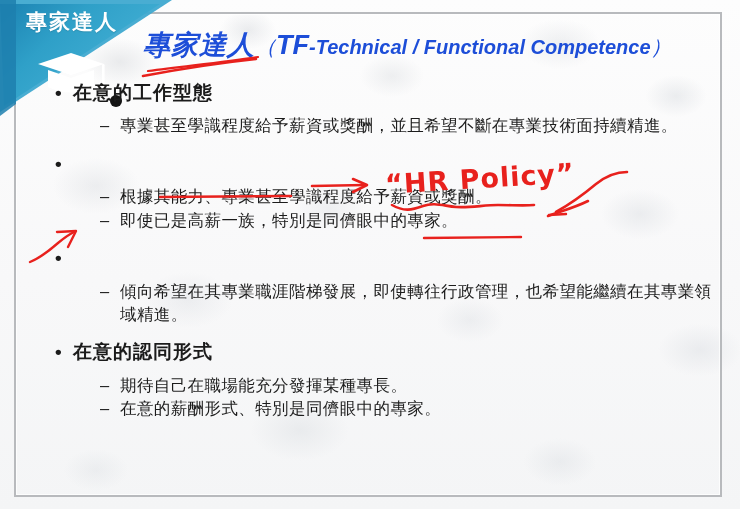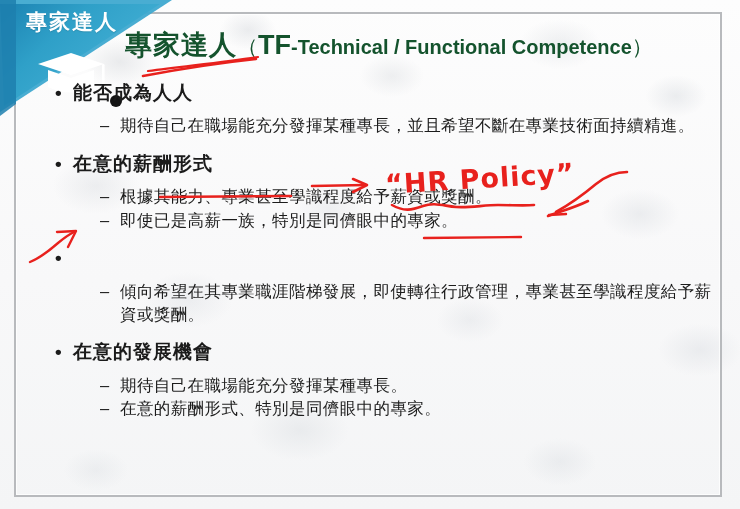--- a/index.html
+++ b/index.html
@@ -64,24 +64,25 @@
     color: #ffffff;
     font-size: 21px;
     font-weight: 700;
     letter-spacing: 2px;
     white-space: nowrap;
     text-shadow: 0 1px 1px rgba(0,0,0,0.12);
   }
   
   .title {
     position: absolute;
-    left: 125px;
+    left: 143px;
     top: 27px;
-    color: #14532d;
+    color: #1d4ed8;
     white-space: nowrap;
+    font-style: italic;
   }
   .title .zh {
     font-size: 27px;
     font-weight: 700;
     letter-spacing: 1px;
   }
   .title .paren {
     font-size: 21px;
     font-weight: 400;
   }
@@ -193,35 +194,34 @@
 
   <div class="title">
     <span class="zh">專家達人</span><span class="paren">（</span><span class="tf">TF</span><span class="en">-Technical / Functional Competence</span><span class="paren">）</span>
   </div>
 
   <div class="body-area">
 
     <div class="group">
       <div class="lvl1">
         <span class="dot">•</span>
-        <span class="txt">能否成為人人</span>
+        <span class="txt">在意的工作型態</span>
       </div>
       <div class="gap-a"></div>
       <div class="lvl2">
         <span class="dash">–</span>
-        <span class="txt">期待自己在職場能充分發揮某種專長，並且希望不斷在專業技術面持續精進。</span>
+        <span class="txt">專業甚至學識程度給予薪資或獎酬，並且希望不斷在專業技術面持續精進。</span>
       </div>
     </div>
 
     <div class="gap-b"></div>
 
     <div class="group">
       <div class="lvl1">
         <span class="dot">•</span>
-        <span class="txt">在意的薪酬形式</span>
       </div>
       <div class="gap-a"></div>
       <div class="lvl2">
         <span class="dash">–</span>
         <span class="txt">根據其能力、專業甚至學識程度給予薪資或獎酬。</span>
       </div>
       <div class="lvl2">
         <span class="dash">–</span>
         <span class="txt">即使已是高薪一族，特別是同儕眼中的專家。</span>
       </div>
@@ -229,30 +229,30 @@
 
     <div class="gap-b"></div>
 
     <div class="group">
       <div class="lvl1">
         <span class="dot">•</span>
       </div>
       <div class="gap-a"></div>
       <div class="lvl2">
         <span class="dash">–</span>
-        <span class="txt">傾向希望在其專業職涯階梯發展，即使轉往行政管理，專業甚至學識程度給予薪資或獎酬。</span>
+        <span class="txt">傾向希望在其專業職涯階梯發展，即使轉往行政管理，也希望能繼續在其專業領域精進。</span>
       </div>
     </div>
 
     <div class="gap-b"></div>
 
     <div class="group">
       <div class="lvl1">
         <span class="dot">•</span>
-        <span class="txt">在意的發展機會</span>
+        <span class="txt">在意的認同形式</span>
       </div>
       <div class="gap-a"></div>
       <div class="lvl2">
         <span class="dash">–</span>
         <span class="txt">期待自己在職場能充分發揮某種專長。</span>
       </div>
       <div class="lvl2">
         <span class="dash">–</span>
         <span class="txt">在意的薪酬形式、特別是同儕眼中的專家。</span>
       </div>

